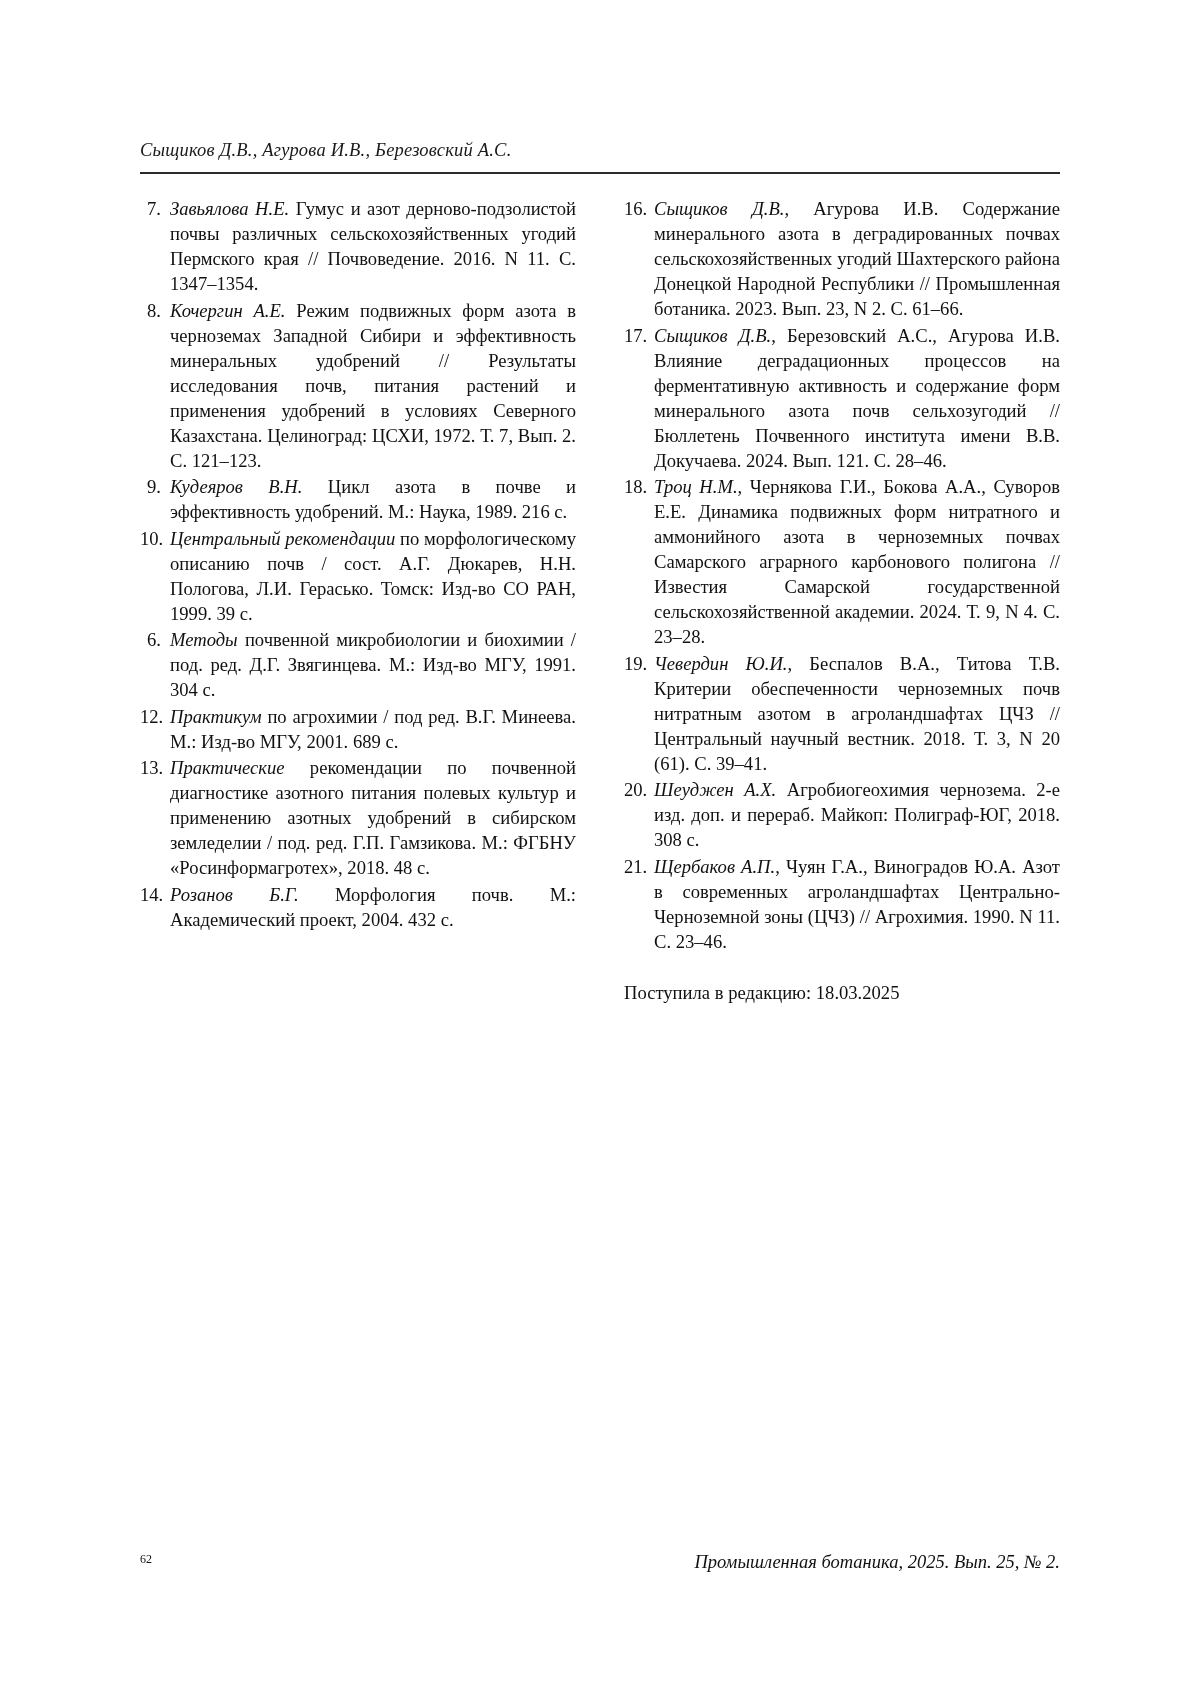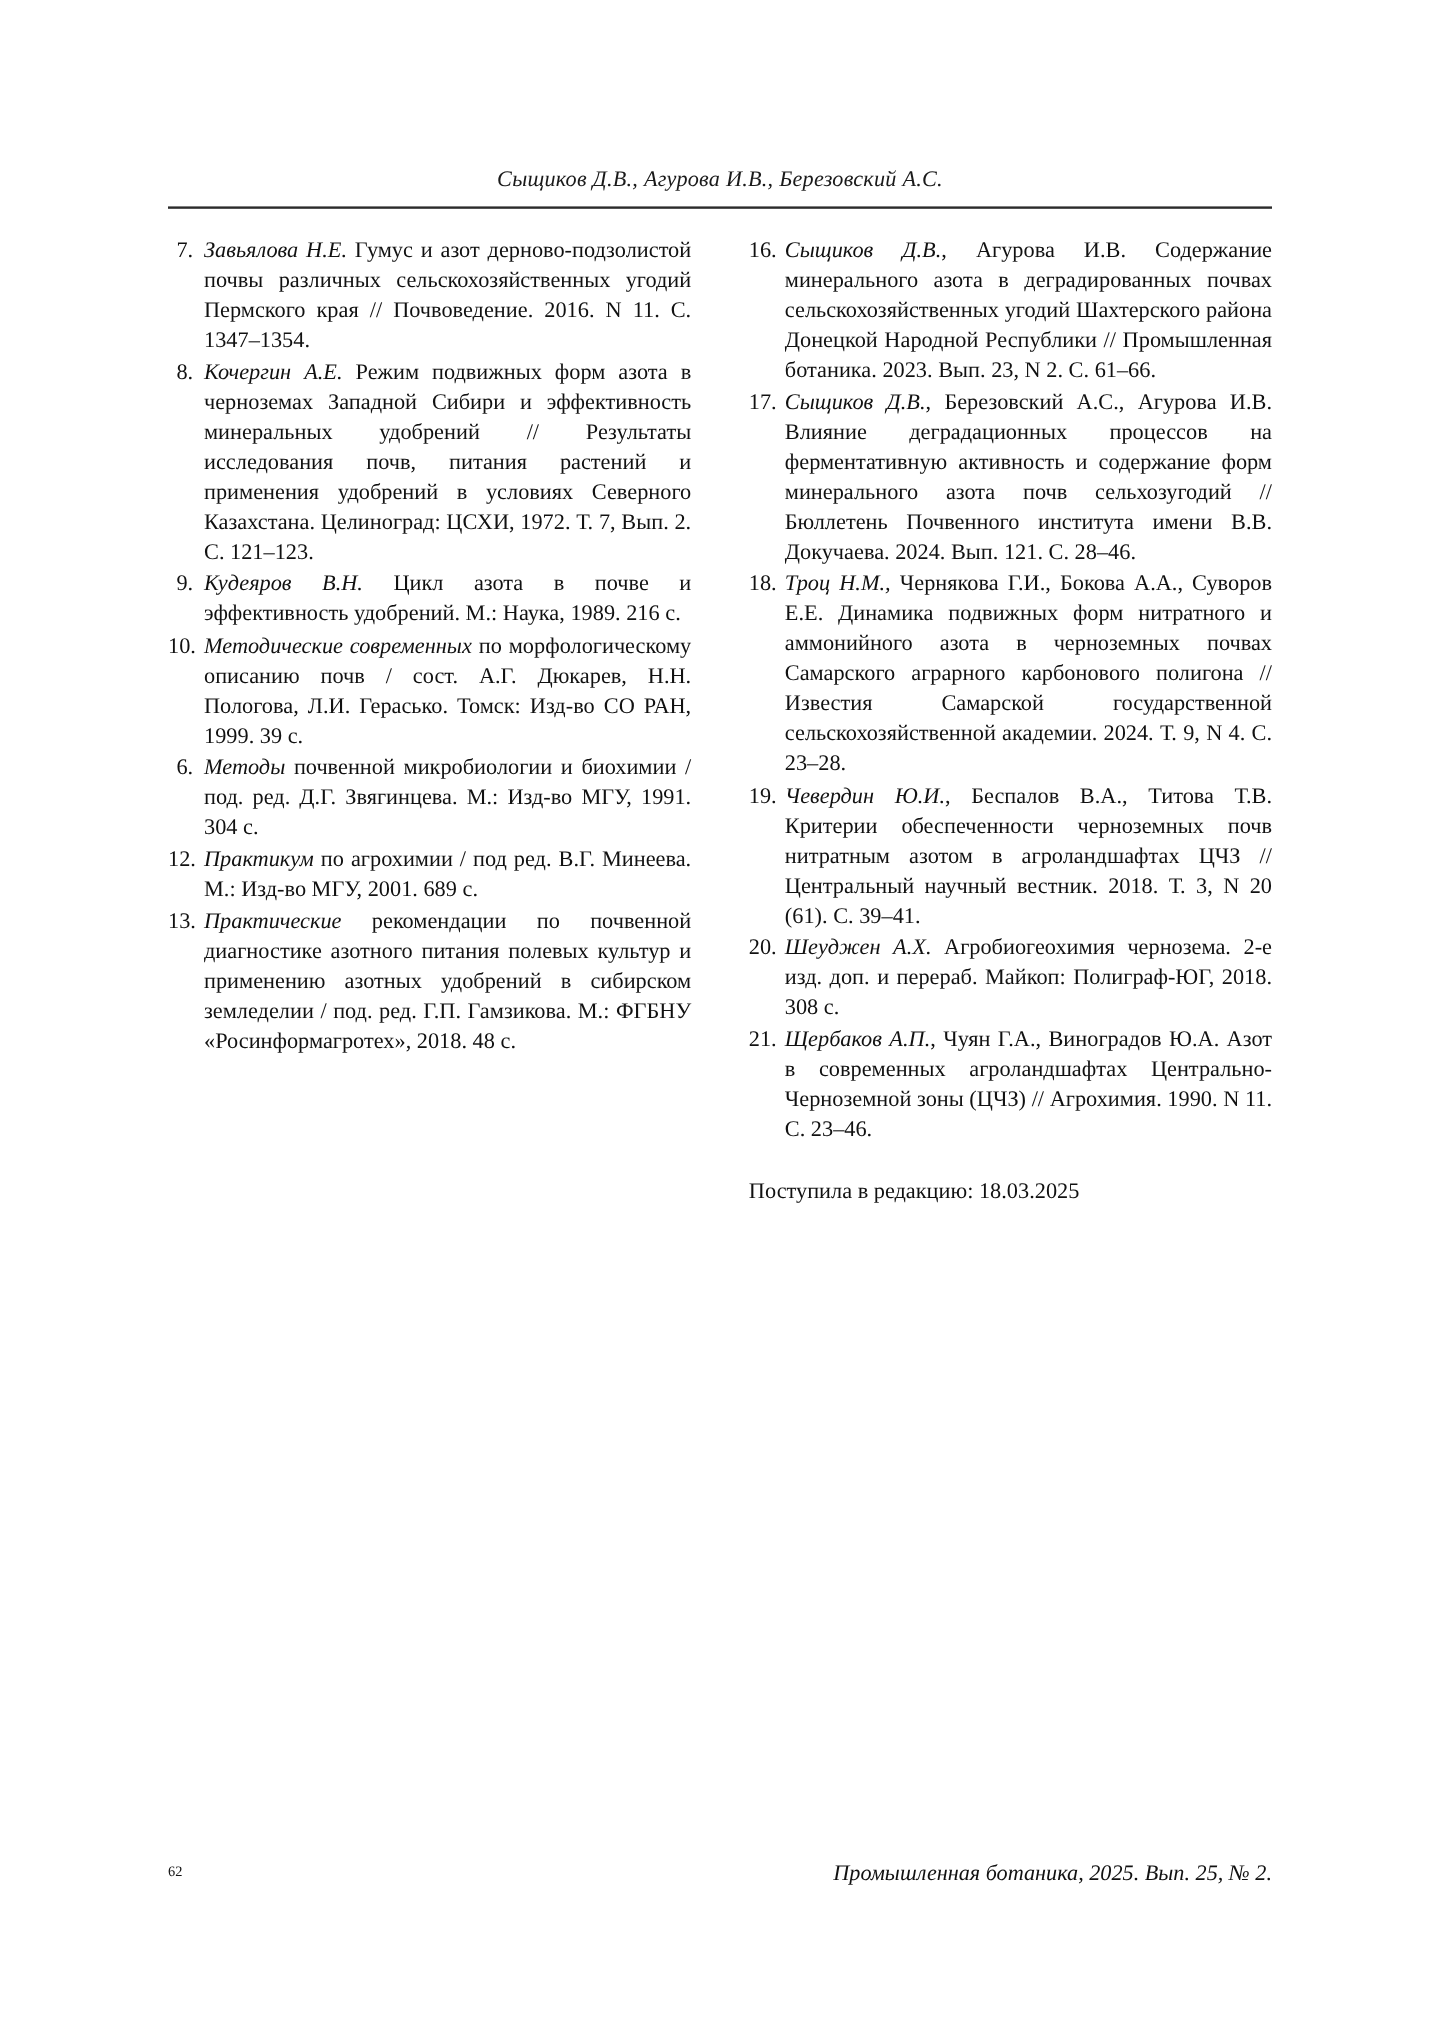--- a/index.html
+++ b/index.html
@@ -22,21 +22,21 @@
     box-sizing: border-box;
     padding: 0;
   }
 
   
   .running-head {
     position: absolute;
     left: 140px;
     top: 140px;
     width: 920px;
-    text-align: center;
+    text-align: left;
     font-style: italic;
     font-size: 18.5px;
     letter-spacing: 0.2px;
     color: #1a1a1a;
   }
   .head-rule {
     position: absolute;
     left: 140px;
     top: 172px;
     width: 920px;
@@ -143,38 +143,42 @@
           <span class="txt"><i>Кочергин А.Е.</i><span> Режим подвижных форм азота в черноземах Западной Сибири и эффективность минеральных удобрений // Результаты исследования почв, питания растений и применения удобрений в условиях Северного Казахстана. Целиноград: ЦСХИ, 1972. Т. 7, Вып. 2. С. 121–123.</span></span>
         </li>
 
         <li class="ref">
           <span class="num">9.</span>
           <span class="txt"><i>Кудеяров В.Н.</i><span> Цикл азота в почве и эффективность удобрений. М.: Наука, 1989. 216 с.</span></span>
         </li>
 
         <li class="ref">
           <span class="num">10.</span>
-          <span class="txt"><i>Методические современных</i><span> по морфологическому описанию почв / сост. А.Г. Дюкарев, Н.Н. Пологова, Л.И. Герасько. Томск: Изд-во СО РАН, 1999. 39 с.</span></span>
+          <span class="txt"><i>Центральный рекомендации</i><span> по морфологическому описанию почв / сост. А.Г. Дюкарев, Н.Н. Пологова, Л.И. Герасько. Томск: Изд-во СО РАН, 1999. 39 с.</span></span>
         </li>
 
         <li class="ref">
           <span class="num">6.</span>
           <span class="txt"><i>Методы</i><span> почвенной микробиологии и биохимии / под. ред. Д.Г. Звягинцева. М.: Изд-во МГУ, 1991. 304 с.</span></span>
         </li>
 
         <li class="ref">
           <span class="num">12.</span>
           <span class="txt"><i>Практикум</i><span> по агрохимии / под ред. В.Г. Минеева. М.: Изд-во МГУ, 2001. 689 с.</span></span>
         </li>
 
         <li class="ref">
           <span class="num">13.</span>
           <span class="txt"><i>Практические</i><span> рекомендации по почвенной диагностике азотного питания полевых культур и применению азотных удобрений в сибирском земледелии / под. ред. Г.П. Гамзикова. М.: ФГБНУ «Росинформагротех», 2018. 48 с.</span></span>
         </li>
 
+        <li class="ref">
+          <span class="num">14.</span>
+          <span class="txt"><i>Розанов Б.Г.</i><span> Морфология почв. М.: Академический проект, 2004. 432 с.</span></span>
+        </li>
 
 
       </ol>
     </div>
 
     <div class="col">
 
 
       <ol class="reflist">
 

